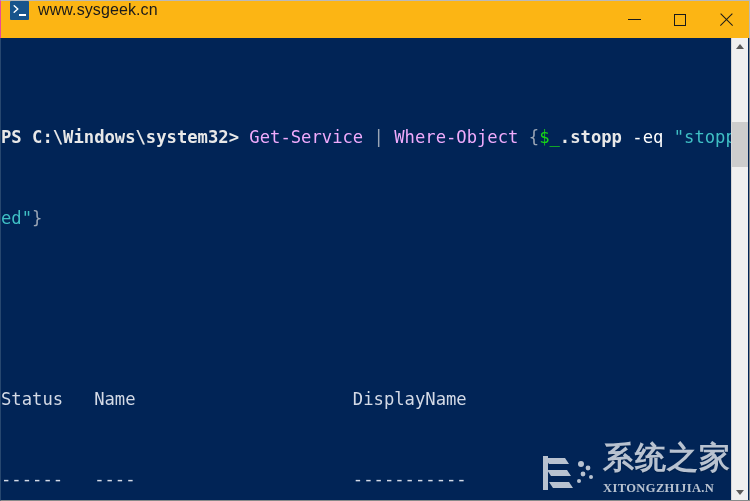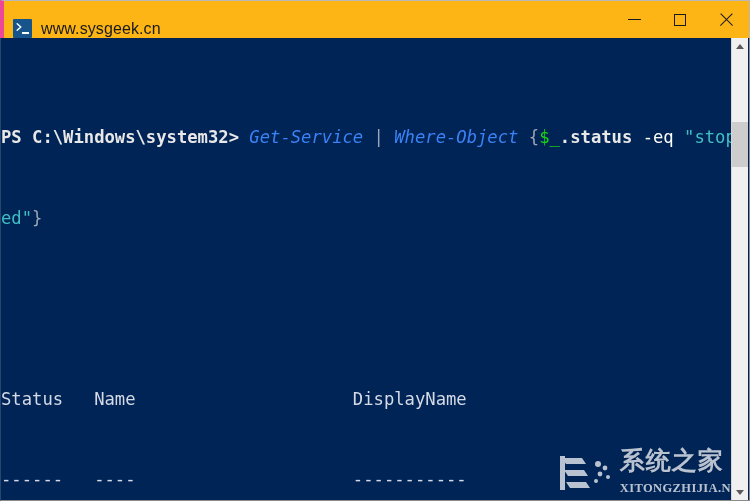--- a/index.html
+++ b/index.html
@@ -22,24 +22,24 @@
     background: #012456;
     box-sizing: border-box;
   }
 
   
   .titlebar {
     position: relative;
     height: 38px;
     background: #fcb514;
     display: flex;
-    align-items: flex-end;
+    align-items: flex-start;
     box-sizing: border-box;
     border-top: 1px solid #b9b9b9;
-    border-left: 4px solid #ec4899;
+    border-left: 1px solid #ec4899;
     border-right: 1px solid #b9b9b9;
   }
   .app-icon {
     width: 19px;
     height: 19px;
     margin-left: 9px;
     margin-right: 9px;
     background: #17548c;
     border-radius: 1px;
     position: relative;
@@ -132,21 +132,21 @@
     font-size: 17.2px;
     line-height: 20.1px;
     color: #cfd6e4;
     white-space: pre;
     letter-spacing: 0px;
   }
   .line { height: 20.1px; white-space: pre; }
 
   
   .c-white  { color: #e8e8e8; font-weight: bold; }
-  .c-cmd    { color: #3b82f6; font-style: italic; }   
+  .c-cmd    { color: #f0abfc; }   
   .c-brace  { color: #9aa5b5; }   
   .c-var    { color: #17d417; }   
   .c-op     { color: #ffffff; }   
   .c-str    { color: #3fbfc4; }   
   .c-out    { color: #d4dae6; }
 
   
   .scrollbar {
     position: absolute;
     right: 1px;
@@ -203,21 +203,21 @@
     margin-right: 4px;
   }
   .wm-textcol {
     display: flex;
     flex-direction: column;
     align-items: flex-start;
     line-height: 1;
   }
   .wm-cn {
     font-family: "DejaVu Sans", sans-serif;
-    font-size: 25px;
+    font-size: 31px;
     font-weight: bold;
     color: #ffffff;
     letter-spacing: 1px;
     text-shadow: 0 1px 1px rgba(0,0,0,0.25);
   }
   .wm-en {
     font-family: "Liberation Serif", serif;
     font-size: 12.5px;
     font-weight: bold;
     color: #ffffff;
@@ -250,21 +250,21 @@
         <span class="gl-close"></span>
       </div>
     </div>
   </div>
 
   <div class="console-area">
 
     <div class="console-text">
 
       
-      <div class="line"><span class="c-white">PS C:\Windows\system32&gt; </span><span class="c-cmd">Get-Service</span><span class="c-brace"> | </span><span class="c-cmd">Where-Object</span><span class="c-white"> </span><span class="c-brace">{</span><span class="c-var">$_</span><span class="c-white">.status</span><span class="c-op"> -eq </span><span class="c-str">"stopp</span></div>
+      <div class="line"><span class="c-white">PS C:\Windows\system32&gt; </span><span class="c-cmd">Get-Service</span><span class="c-brace"> | </span><span class="c-cmd">Where-Object</span><span class="c-white"> </span><span class="c-brace">{</span><span class="c-var">$_</span><span class="c-white">.stopp</span><span class="c-op"> -eq </span><span class="c-str">"stopp</span></div>
 
       <div class="line"><span class="c-str">ed"</span><span class="c-brace">}</span></div>
 
       <div class="line">&nbsp;</div>
 
       
       <div class="line c-out"><span>Status</span><span>   </span><span>Name</span><span>                     </span><span>DisplayName</span></div>
 
       <div class="line c-out"><span>------</span><span>   </span><span>----</span><span>                     </span><span>-----------</span></div>
 

